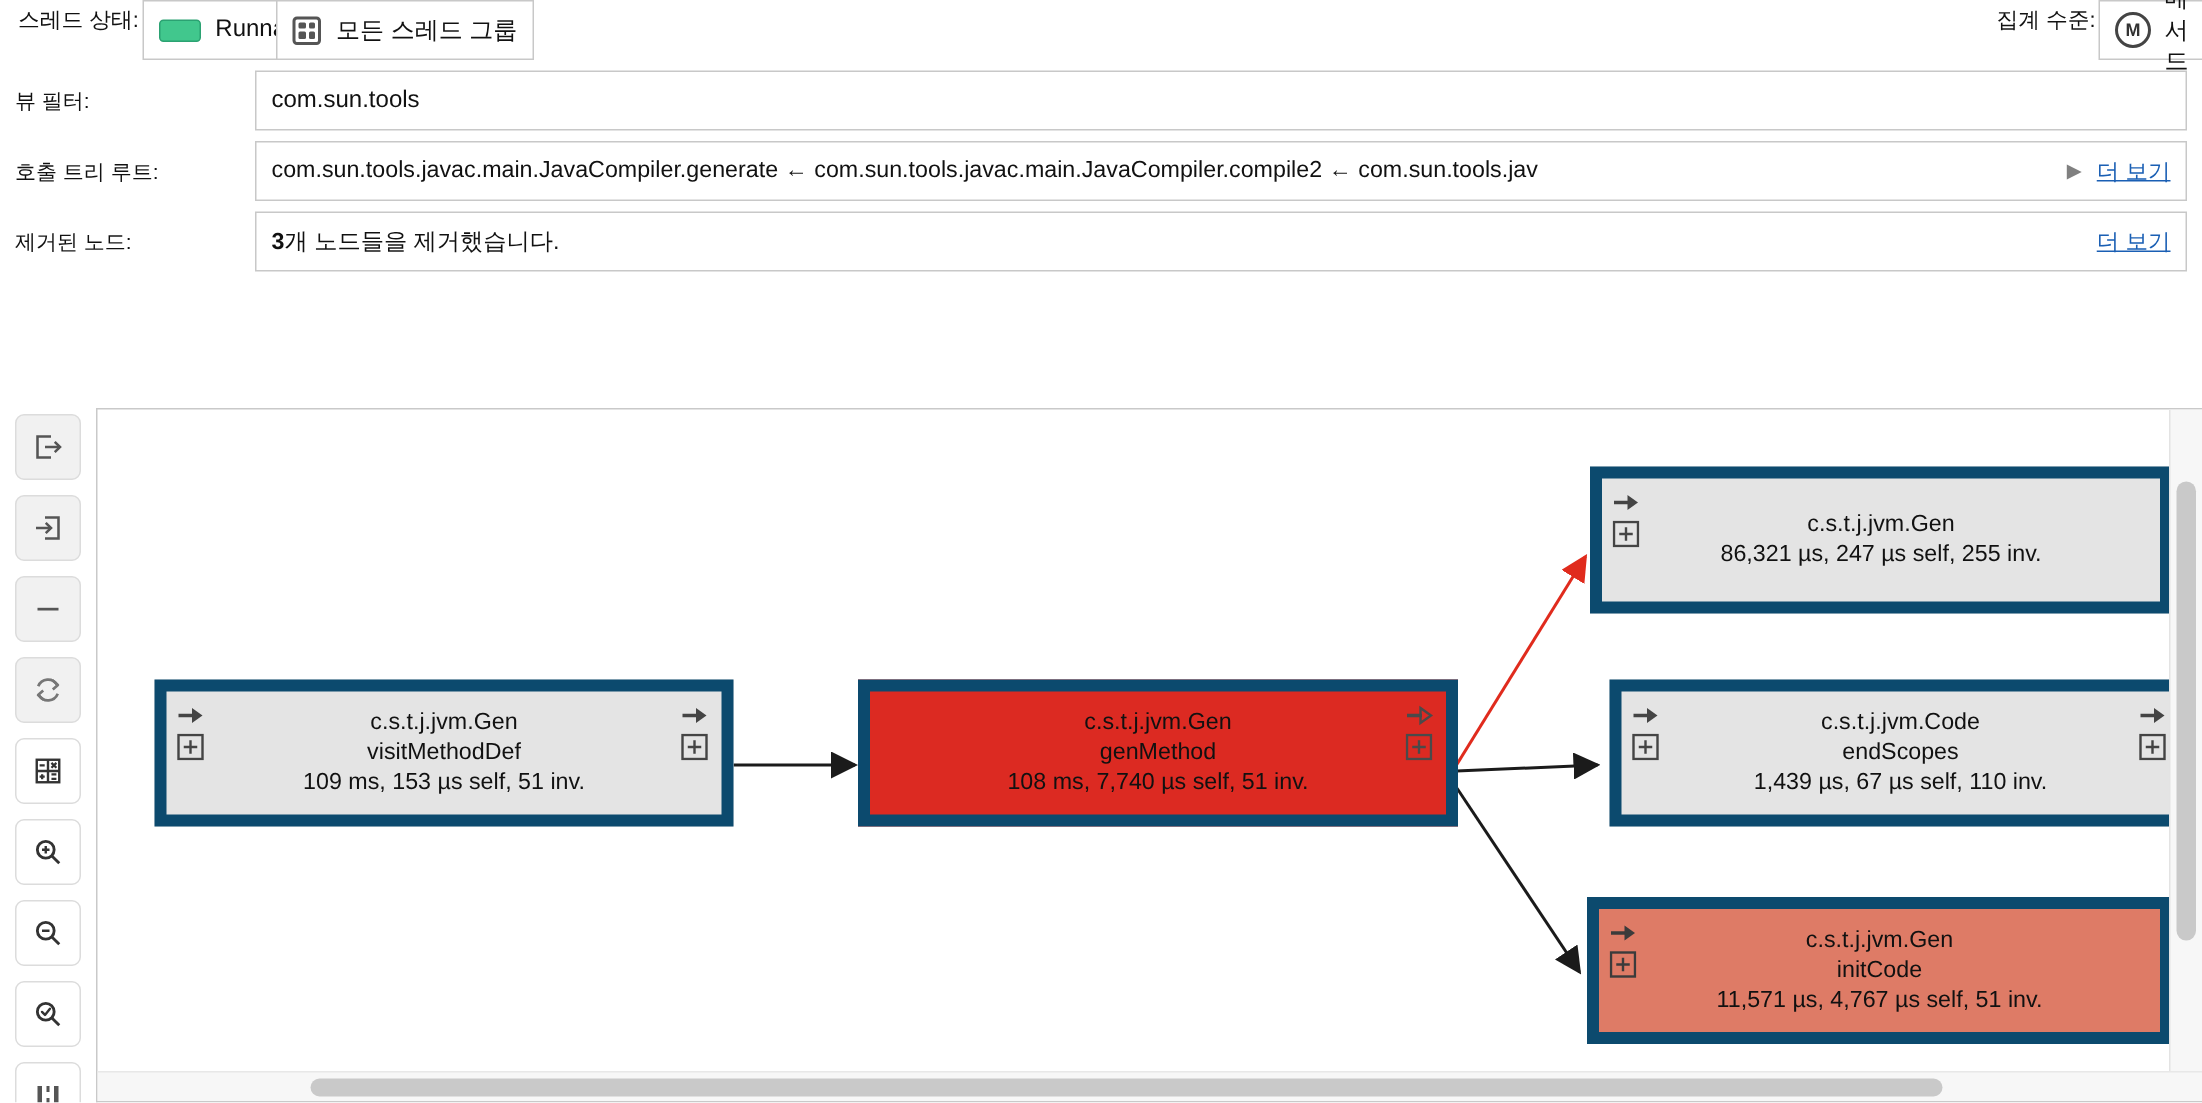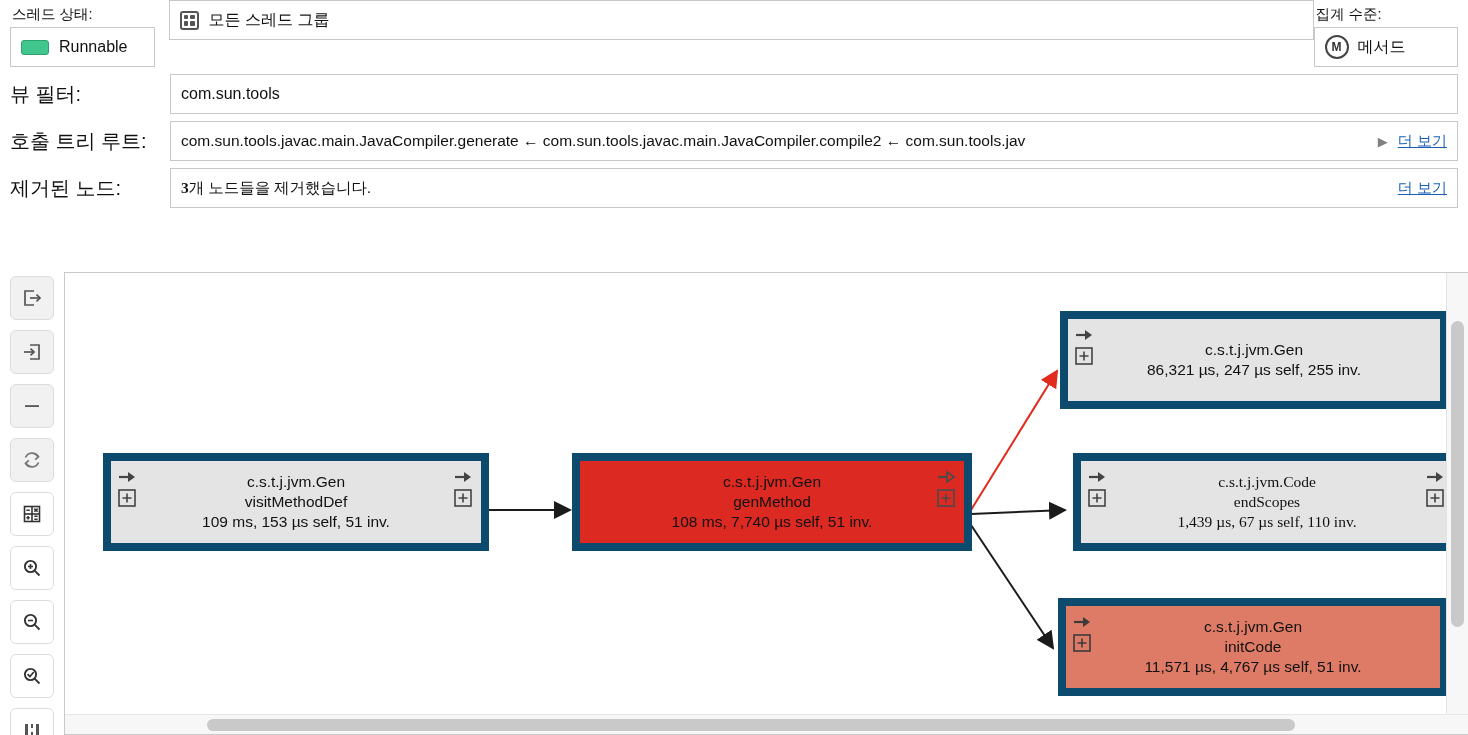--- a/index.html
+++ b/index.html
@@ -8,21 +8,21 @@
     background:#ffffff;
     font-family:"Liberation Sans","DejaVu Sans",sans-serif;
     font-size:15px;color:#1a1a1a;
     overflow:hidden;position:relative;
   }
 
   
   .toparea{padding:0;}
 
   .row1{display:flex;align-items:flex-start;padding:0 6px 0 6px;}
-  .fieldgrp{display:flex;flex-direction:column;}
+  .fieldgrp{display:flex;}
   .flabel{font-size:14.5px;color:#111;line-height:16px;padding:6px 2px 5px 2px;white-space:nowrap;}
 
   .box{
     border:1px solid #c8c8c8;background:#fff;
     height:40px;box-sizing:border-box;
     display:flex;align-items:center;
     padding:0 10px;font-size:16px;color:#111;
   }
 
   .g-status{width:160px;margin-left:4px;}
@@ -43,36 +43,36 @@
   .tg-icon i{background:#555;display:block;border-radius:1px;}
 
   
   .m-icon{width:20px;height:20px;border:2px solid #444;border-radius:50%;
     display:flex;align-items:center;justify-content:center;
     font-size:12px;font-weight:bold;color:#333;margin-right:9px;flex:none;
     font-family:"Liberation Sans",sans-serif;line-height:1;}
 
   
   .rowN{display:flex;align-items:center;padding:0 6px;margin-top:7px;}
-  .rowN .flabel{width:160px;padding:0 0 0 4px;font-size:20px;}
+  .rowN .flabel{width:160px;padding:0 0 0 4px;font-size:14px;}
   .rowN .box{flex:1;margin-right:4px;}
 
   .ct-text{
     flex:1;white-space:nowrap;overflow:hidden;
     font-size:15.5px;
   }
   .tri{
     color:#808080;font-size:13px;margin:0 10px 0 6px;flex:none;
     cursor:pointer;
   }
   .morelink{
     color:#1a5fb4;text-decoration:underline;font-size:15px;
     white-space:nowrap;cursor:pointer;flex:none;
   }
-  .removed-txt{flex:1;font-size:15.5px;font-family:Liberation Serif, serif;}
+  .removed-txt{flex:1;font-size:15.5px;}
   .removed-txt b{font-weight:bold;}
 
   
   .graphwrap{
     position:absolute;left:0;top:272px;width:1468px;height:463px;
     display:flex;
   }
   .toolbar{
     width:64px;flex:none;display:flex;flex-direction:column;
     align-items:center;padding-top:4px;box-sizing:border-box;
@@ -338,21 +338,21 @@
             <path d="M4.5 9 H13.5 M9 4.5 V13.5" stroke="#4a4a4a" stroke-width="1.6"></path>
           </svg>
         </div>
         <div class="nlines">
           <span class="l1">c.s.t.j.jvm.Gen</span>
           <span class="l2">genMethod</span>
           <span class="l3">108 ms, 7,740 µs self, 51 inv.</span>
         </div>
       </div>
 
-      <div class="node" style="left:1008px;top:180px;width:388px;height:98px;font-family:Liberation Serif, serif;">
+      <div class="node" style="left:1008px;top:180px;width:388px;height:98px;">
         <div class="nicons left">
           <svg width="20" height="16" viewBox="0 0 20 16">
             <path d="M1 8 H11" stroke="#444" stroke-width="2.2"></path>
               <path d="M10 3 L17 8 L10 13 z" fill="#444"></path>
           </svg>
           <svg width="18" height="18" viewBox="0 0 18 18">
             <rect x="1" y="1" width="16" height="16" fill="none" stroke="#444" stroke-width="1.6"></rect>
             <path d="M4.5 9 H13.5 M9 4.5 V13.5" stroke="#444" stroke-width="1.6"></path>
           </svg>
         </div>

